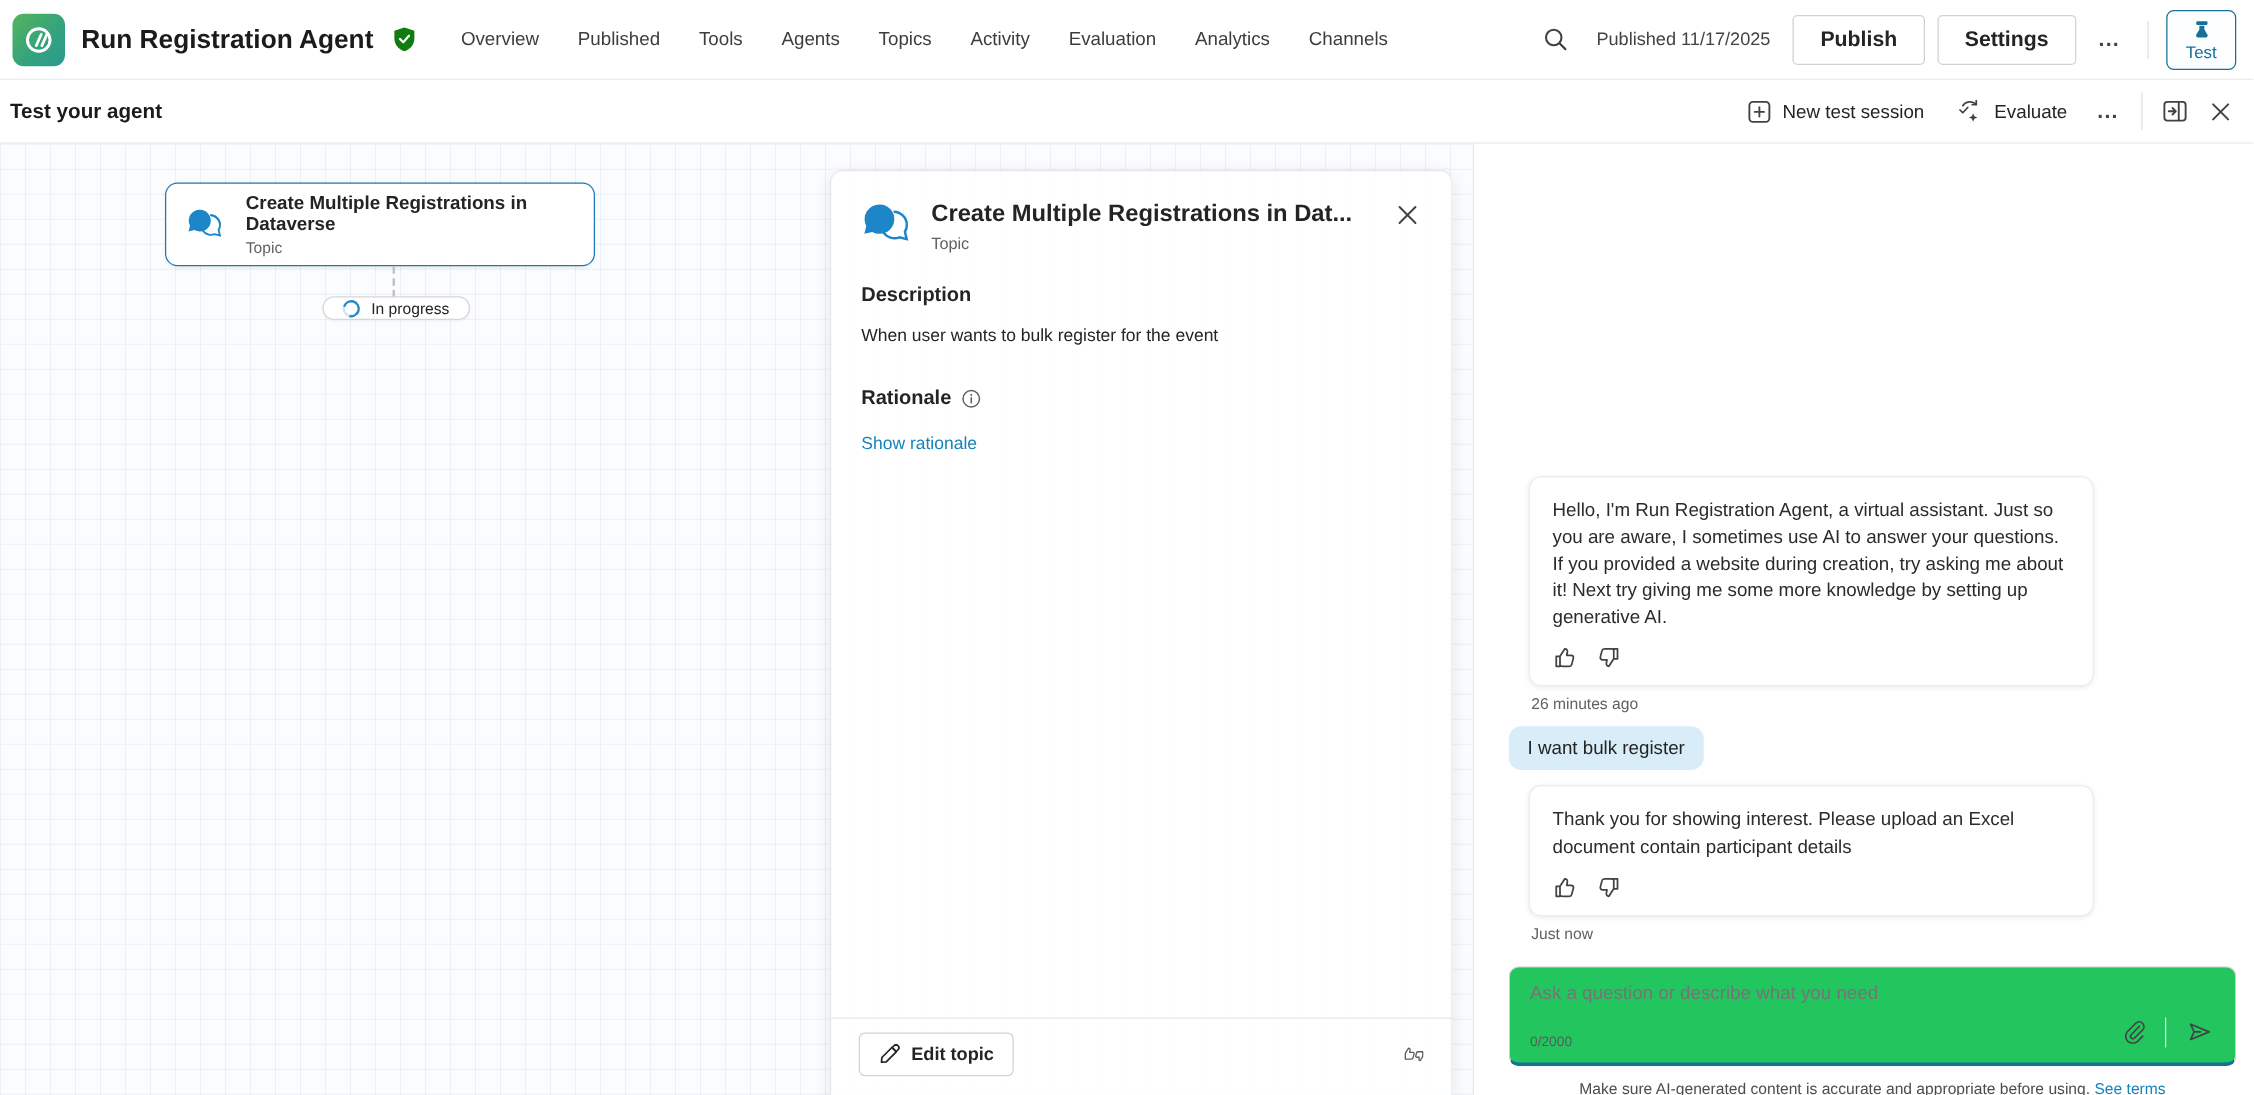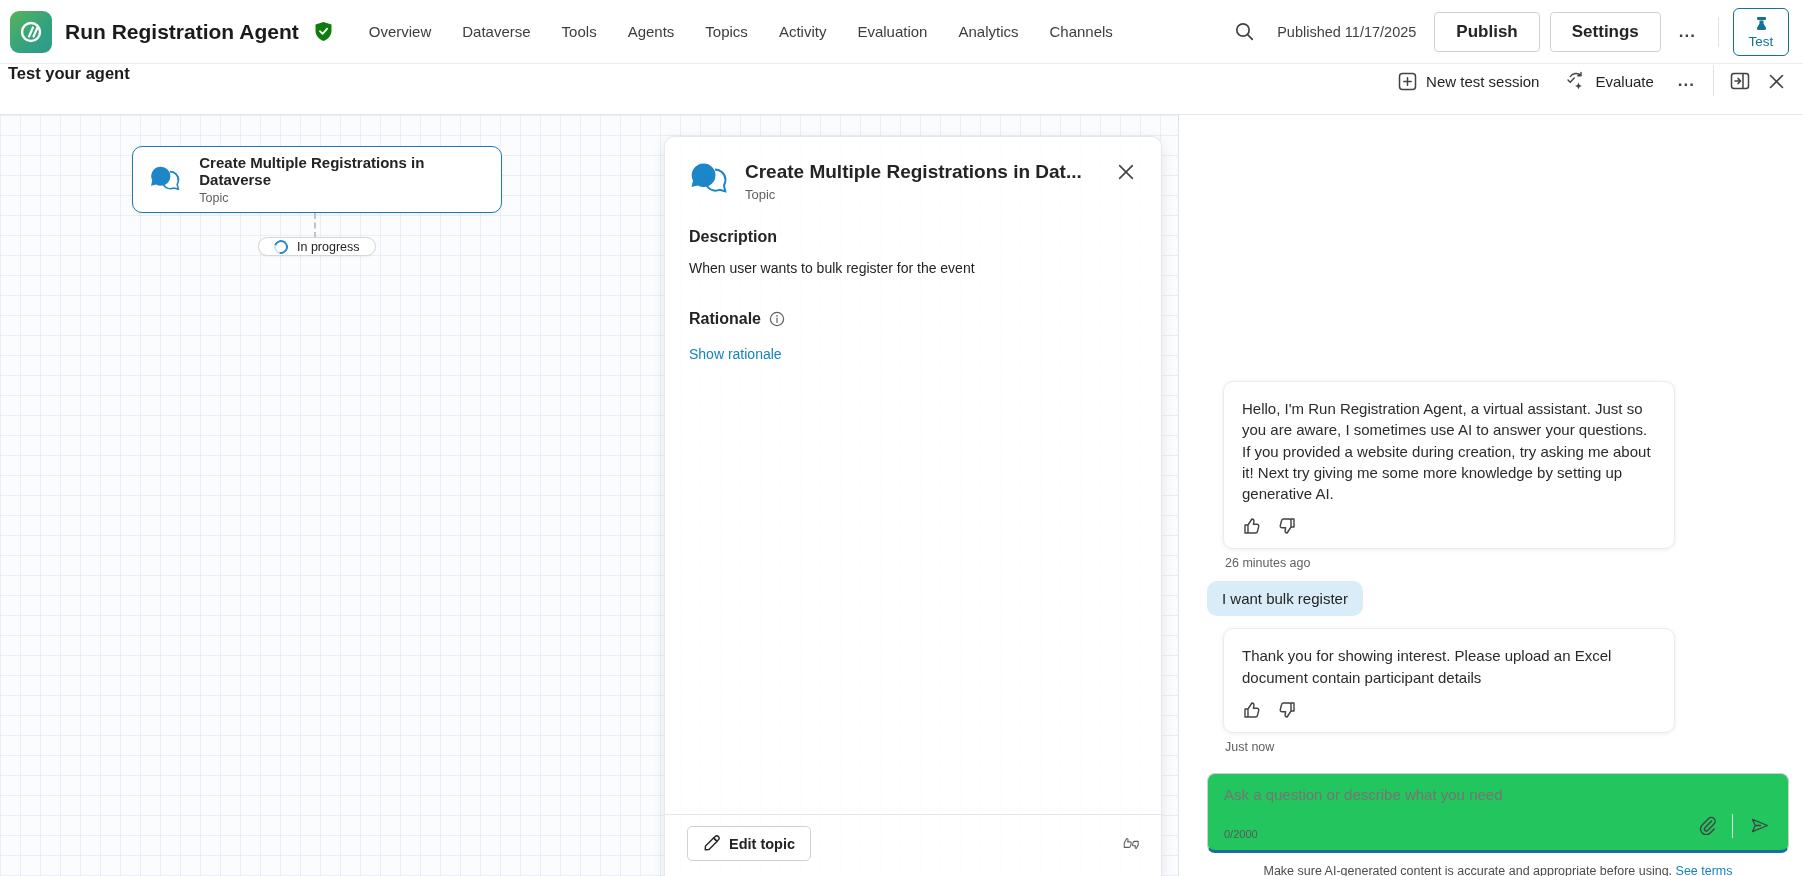--- a/index.html
+++ b/index.html
@@ -26,35 +26,35 @@
     font-size:17px; font-weight:700; color:#242424; cursor:pointer;
     font-family:inherit; white-space:nowrap; }
   .more-btn { background:none; border:none; font-size:17px; letter-spacing:1px; color:#424242;
     cursor:pointer; padding:4px 8px; font-weight:700; }
   .vdivider { width:1px; height:30px; background:#e0e0e0; margin:0 4px; }
   .test-btn { width:56px; height:48px; border:1px solid #186f97; border-radius:6px;
     background:#fcfeff; color:#186f97; display:flex; flex-direction:column; align-items:center;
     justify-content:center; gap:2px; cursor:pointer; font-family:inherit; font-size:13.5px; }
 
   
-  .subbar { height:51px; flex:0 0 51px; display:flex; align-items:flex-start;
+  .subbar { height:51px; flex:0 0 51px; display:flex; align-items:center;
     padding:0 12px 0 8px; background:#fff; border-bottom:1px solid #e7e7e7; }
   .subbar-title { font-size:16.5px; font-weight:700; color:#1b1b1b; }
   .sub-actions { margin-left:auto; display:flex; align-items:center; gap:6px; }
   .tool-btn { display:flex; align-items:center; gap:9px; background:none; border:none;
     font-size:15px; color:#242424; cursor:pointer; font-family:inherit; padding:7px 10px; }
 
   
   .main { flex:1; display:flex; min-height:0; }
   .canvas { position:relative; width:1178px; flex:0 0 1178px; background-color:#fbfcfe;
     background-image:linear-gradient(rgba(210,217,238,.38) 1px,transparent 1px),
       linear-gradient(90deg,rgba(210,217,238,.38) 1px,transparent 1px);
     background-size:20px 20px; overflow:hidden; }
 
-  .topic-node { position:absolute; left:132px; top:31px; width:370px; height:67px;
+  .topic-node { position:absolute; left:132px; top:31px; width:344px; height:67px;
     background:#fff; border:1.5px solid #2079b5; border-radius:10px; display:flex;
     align-items:center; padding:0 16px; gap:18px; cursor:pointer;
     box-shadow:0 1px 3px rgba(0,0,0,.07); }
   .topic-node .node-title { font-size:15px; font-weight:700; color:#242424; }
   .topic-node .node-sub { font-size:12.5px; color:#616161; margin-top:3px; }
   .connector { position:absolute; left:314px; top:98px; height:25px; width:0;
     border-left:2px dashed #c3c3c3; }
   .status-pill { position:absolute; left:258px; top:122px; height:19px; background:#fff;
     border:1px solid #d6d6d6; border-radius:16px; display:flex; align-items:center;
     gap:9px; padding:0 15px; box-shadow:0 1px 2px rgba(0,0,0,.05); }
@@ -133,21 +133,21 @@
       <div class="app-title">Run Registration Agent</div>
       <span class="badge">
         <svg width="19" height="21" viewBox="0 0 19 21">
           <path d="M9.5 1 L17.5 3.6 V9.5 C17.5 14.6 14.2 18.3 9.5 20 C4.8 18.3 1.5 14.6 1.5 9.5 V3.6 Z" fill="#107c10"></path>
           <path d="M6 10.2 L8.6 12.8 L13.2 7.6" fill="none" stroke="#fff" stroke-width="1.8" stroke-linecap="round" stroke-linejoin="round"></path>
         </svg>
       </span>
     </div>
     <nav class="topnav">
       <span class="nav-item">Overview</span>
-      <span class="nav-item">Dataverse</span>
+      <span class="nav-item">Published</span>
       <span class="nav-item">Tools</span>
       <span class="nav-item">Agents</span>
       <span class="nav-item">Topics</span>
       <span class="nav-item">Activity</span>
       <span class="nav-item">Evaluation</span>
       <span class="nav-item">Analytics</span>
       <span class="nav-item">Channels</span>
     </nav>
     <div class="top-actions">
       <button class="icon-btn">

